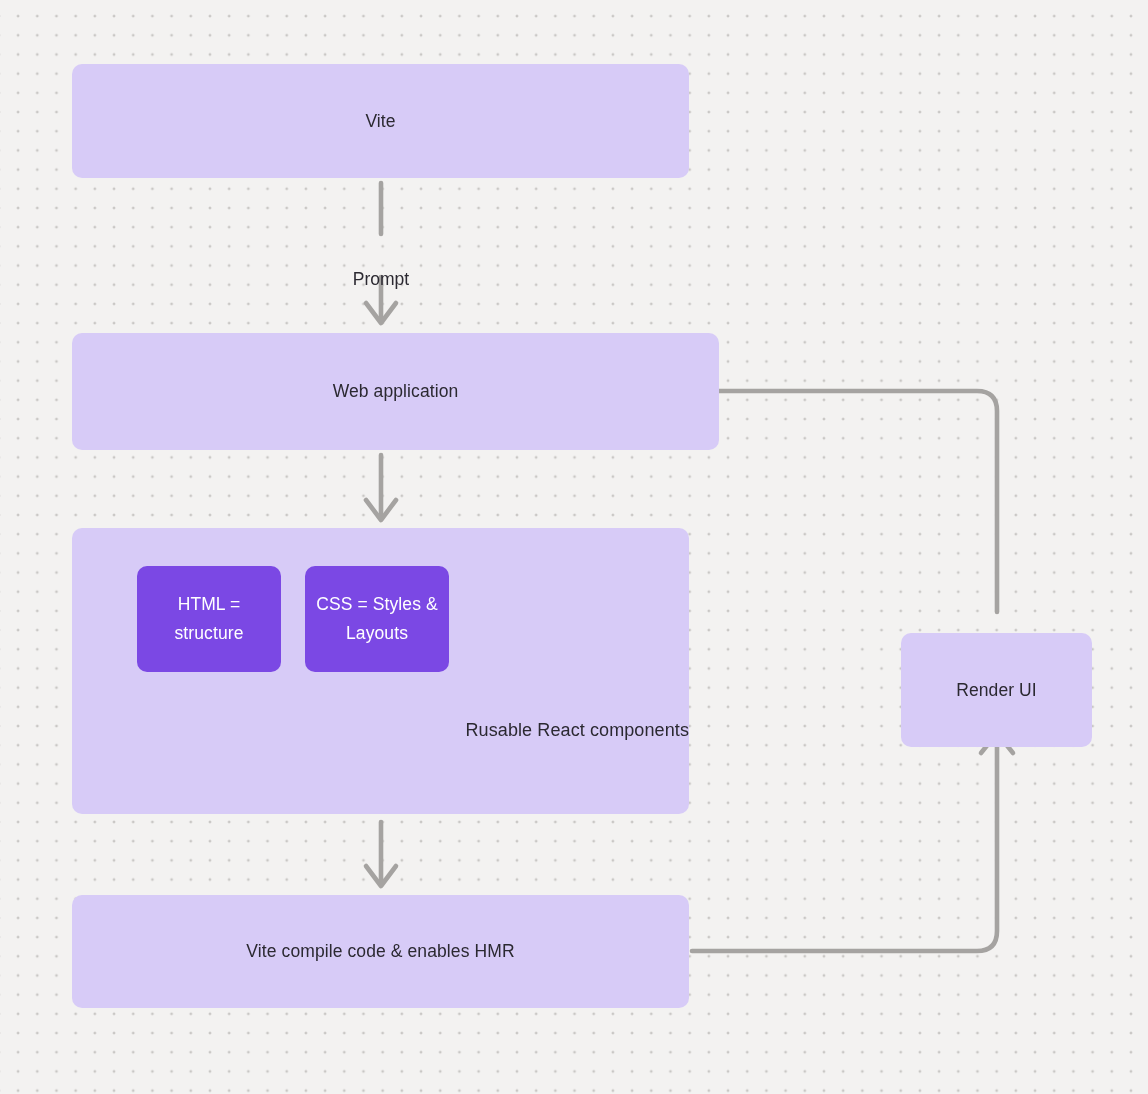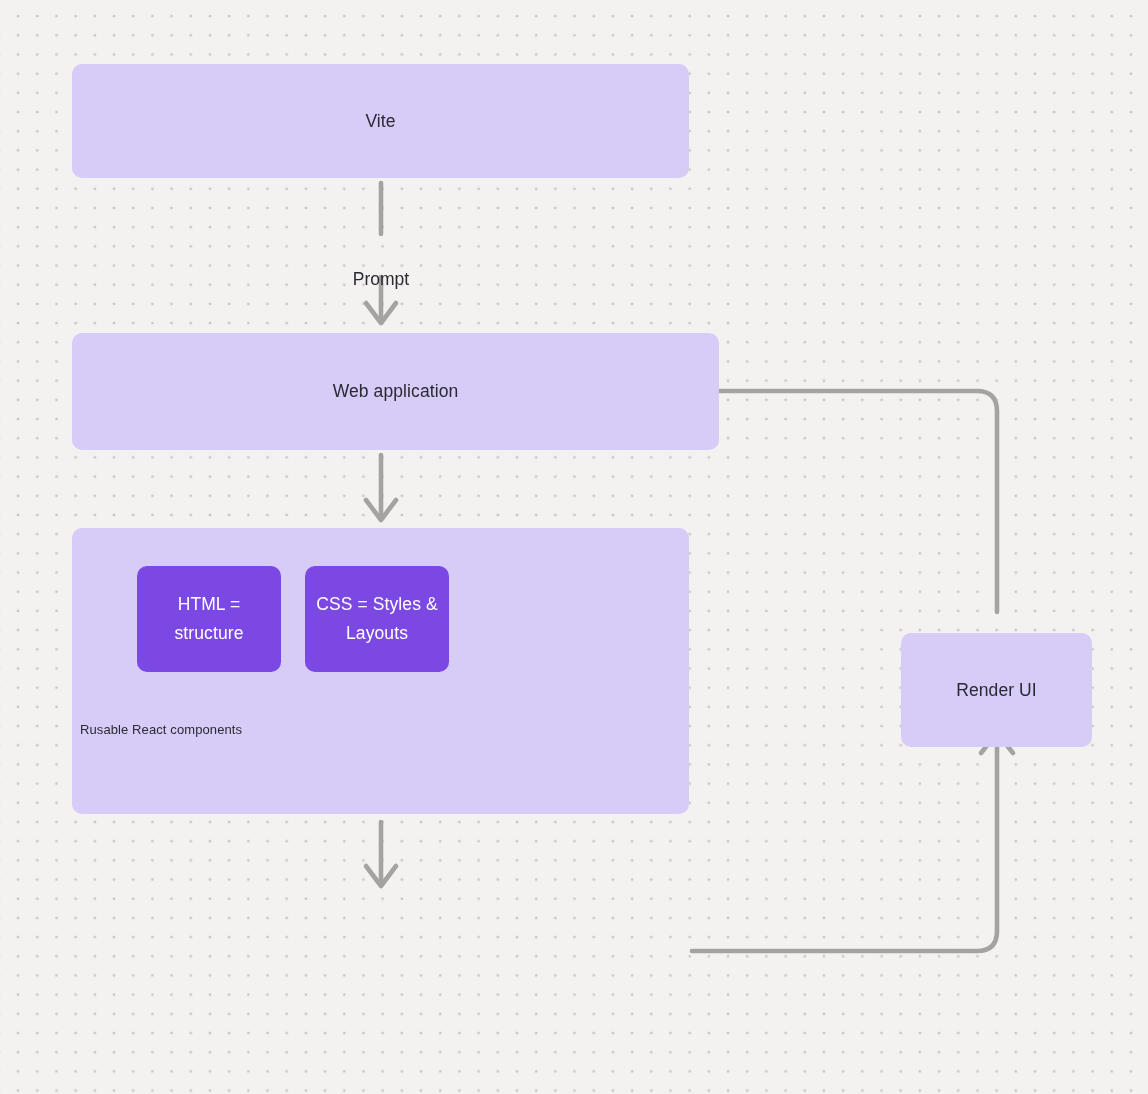--- a/index.html
+++ b/index.html
@@ -58,23 +58,23 @@
     padding: 0 6px;
     box-sizing: border-box;
   }
   #chip-html { left: 65px;  }
   #chip-css  { left: 233px; }
   #chip-js   { left: 401px; }
   .group-caption {
     position: absolute;
     left: 0; right: 0;
     top: 190px;
-    text-align: left;
+    text-align: right;
     line-height: 24px;
-    font-size: 13px;
+    font-size: 18px;
     font-weight: 500;
     color: var(--text-dark, #2b2931);
     padding-left: 8px;
   }
   .edge-label {
     position: absolute;
     left: 381px;
     top: 257px;
     transform: translate(-50%, -50%);
     font-size: 17.5px;
@@ -121,18 +121,21 @@
   <div class="node light" id="node-group">
     <div class="node accent chip" id="chip-html">
       <span>HTML = structure</span>
     </div>
     <div class="node accent chip" id="chip-css">
       <span>CSS = Styles &amp; Layouts</span>
     </div>
     <div class="group-caption">Rusable React components</div>
   </div>
 
+  <div class="node light" id="node-vite">
+    <span>Vite compile code &amp; enables HMR</span>
+  </div>
 
   <div class="node light" id="node-render">
     <span>Render UI</span>
   </div>
 
 </div>
 
 </body></html>

